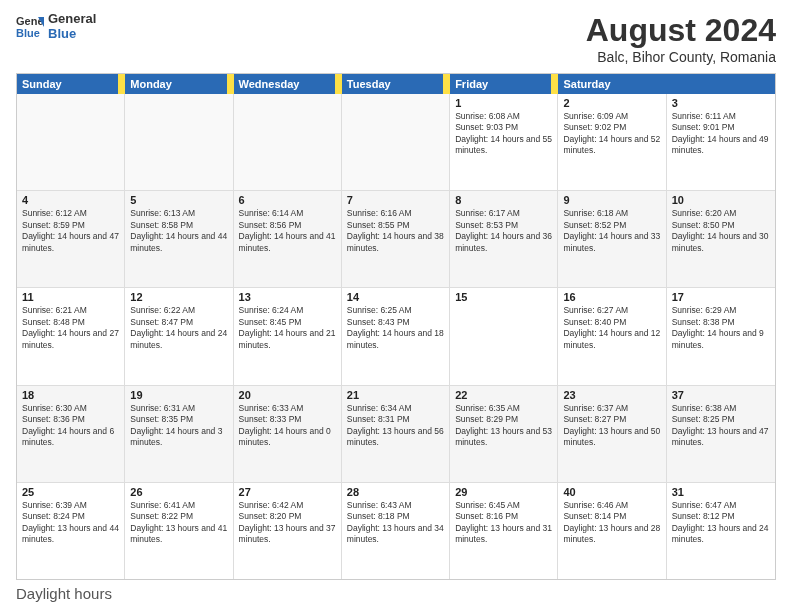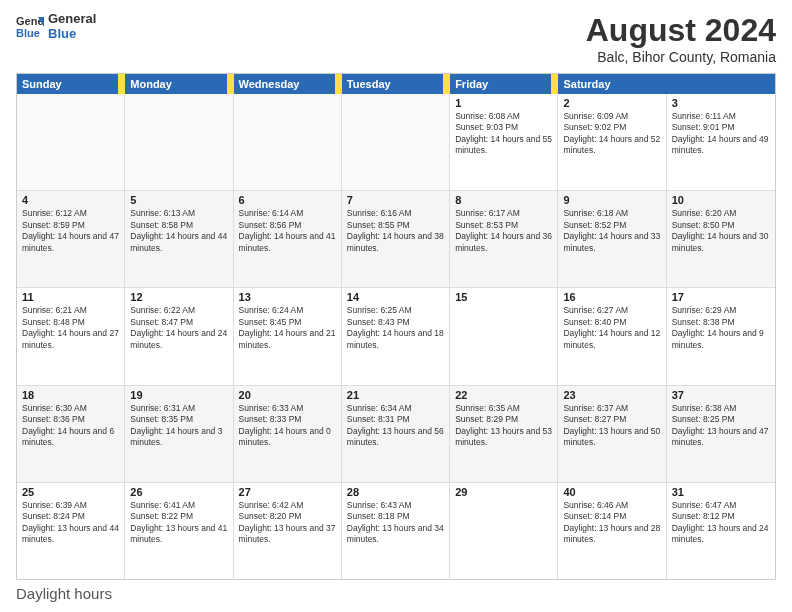--- a/index.html
+++ b/index.html
@@ -257,20 +257,21 @@
           <div class="cal-cell">
             <span class="day-num">27</span>
             <div class="cell-text">Sunrise: 6:42 AM<br>Sunset: 8:20 PM<br>Daylight: 13 hours and 37 minutes.</div>
           </div>
           <div class="cal-cell">
             <span class="day-num">28</span>
             <div class="cell-text">Sunrise: 6:43 AM<br>Sunset: 8:18 PM<br>Daylight: 13 hours and 34 minutes.</div>
           </div>
           <div class="cal-cell">
             <span class="day-num">29</span>
+            <div class="cell-text">Sunrise: 6:45 AM<br>Sunset: 8:16 PM<br>Daylight: 13 hours and 31 minutes.</div>
           </div>
           <div class="cal-cell">
             <span class="day-num">40</span>
             <div class="cell-text">Sunrise: 6:46 AM<br>Sunset: 8:14 PM<br>Daylight: 13 hours and 28 minutes.</div>
           </div>
           <div class="cal-cell">
             <span class="day-num">31</span>
             <div class="cell-text">Sunrise: 6:47 AM<br>Sunset: 8:12 PM<br>Daylight: 13 hours and 24 minutes.</div>
           </div>
         </div>

